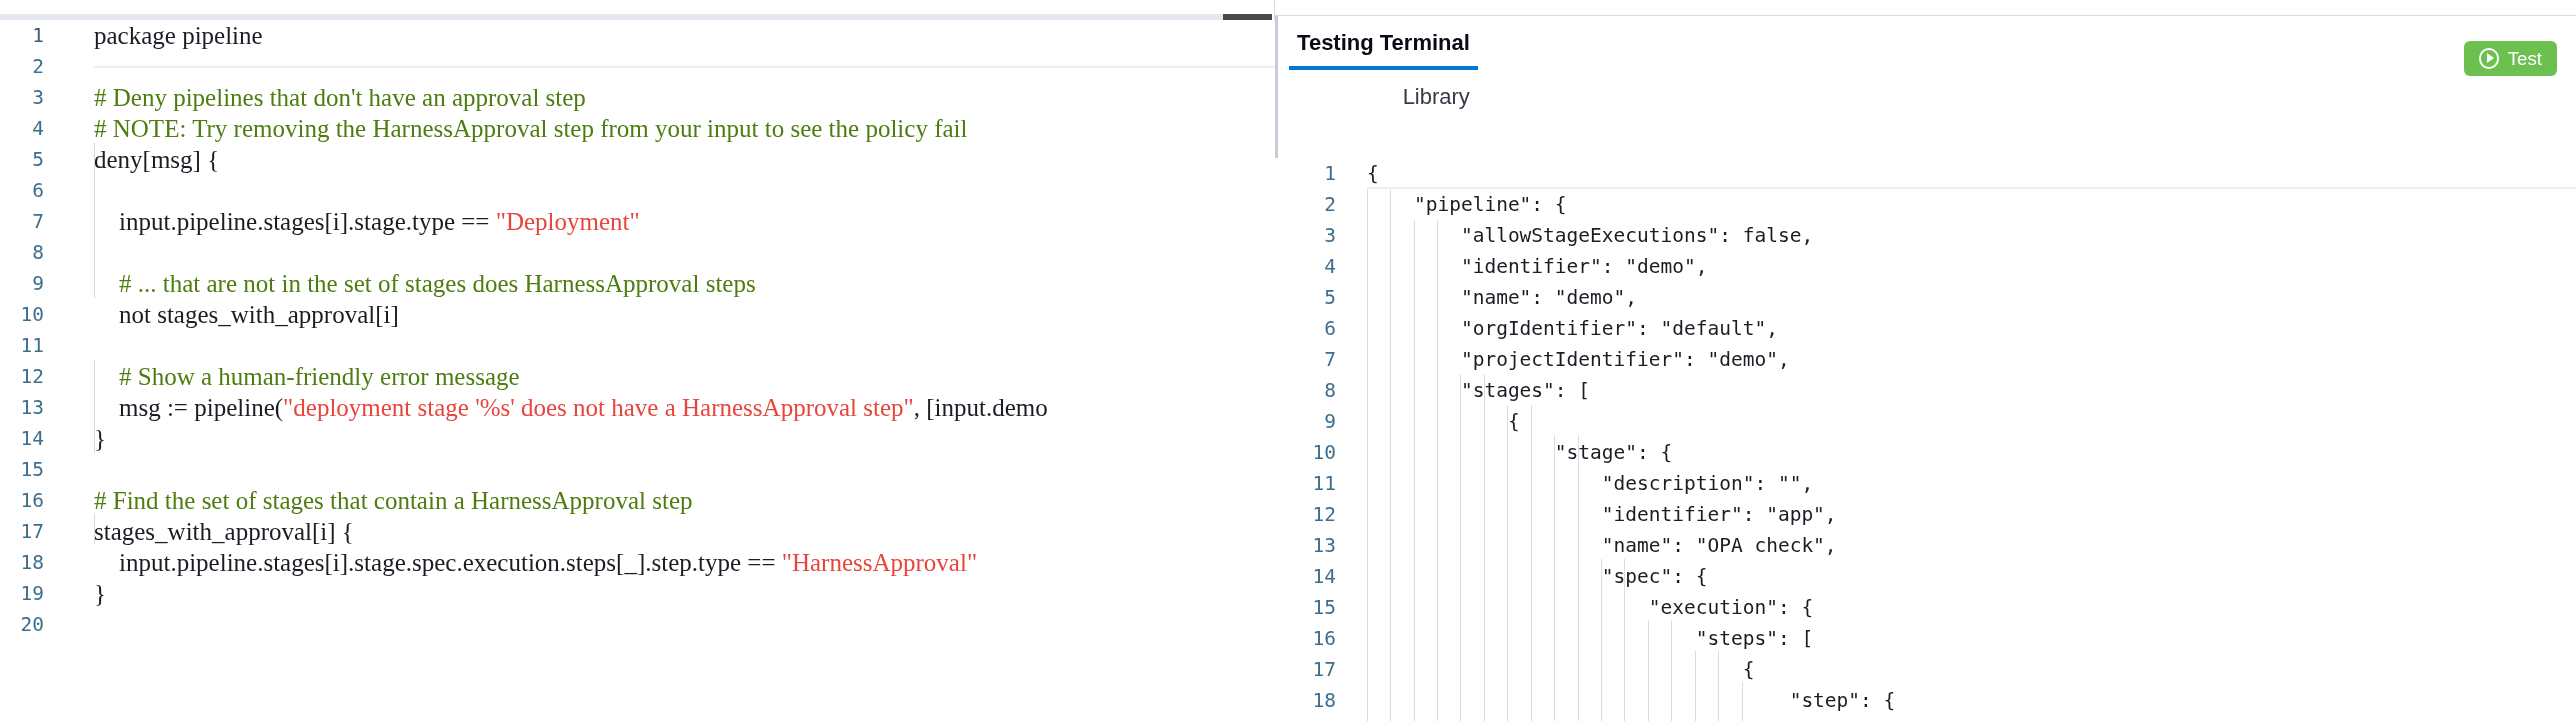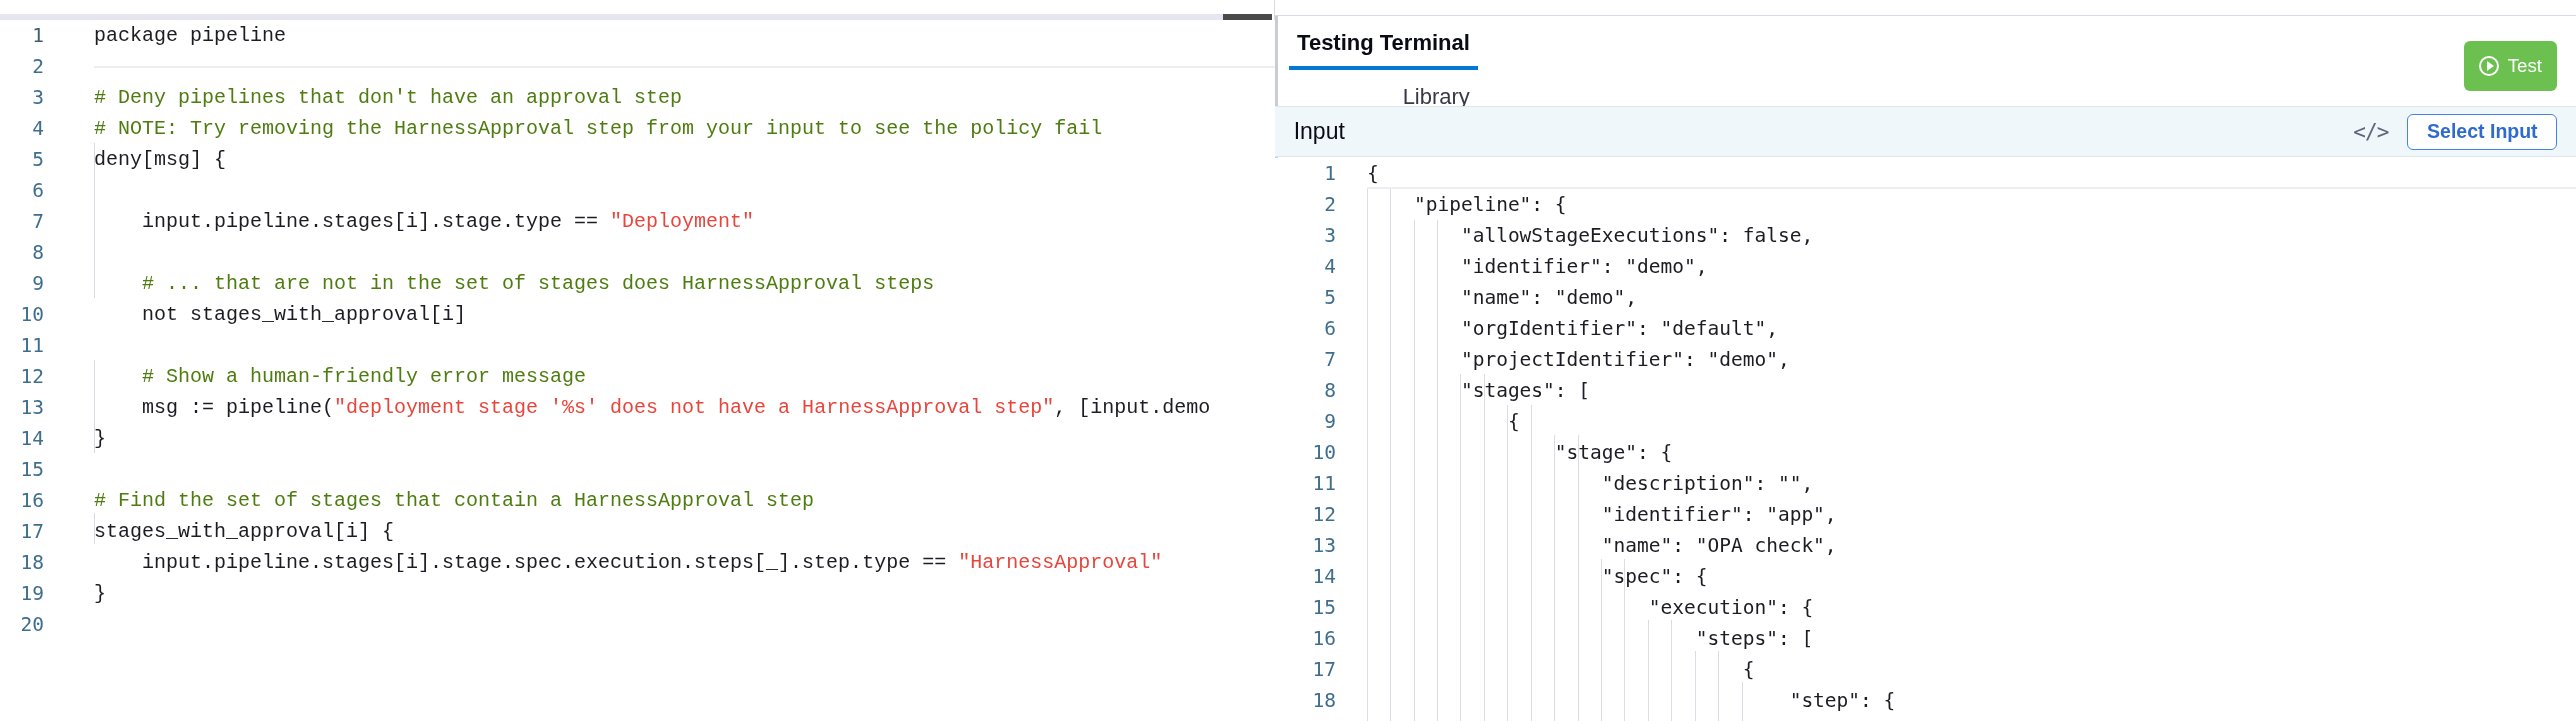--- a/index.html
+++ b/index.html
@@ -36,21 +36,21 @@
   }
   .code-row.active-line .gutter-num{color:#3e5c76;}
   .gutter-num{
     width:44px;min-width:44px;text-align:right;
     color:#3e6e8e;font-size:19.5px;
     font-family:"DejaVu Sans Mono", monospace;
     padding-right:0;user-select:none;
   }
   .code-text{
     padding-left:50px;white-space:pre;color:#1c1c24;
-    font-family:Liberation Mono, monospace;font-size:20px;
+    font-family:Liberation Serif, serif;font-size:25px;
     position:relative;
   }
   .line1-underline{
     position:absolute;left:94px;top:46px;width:1181px;height:1.7px;background:#eceef2;
   }
   .indent-guide{
     position:absolute;width:0.8px;background:#d7d9e0;left:94px;
   }
   .tok-comment{color:#4d7c0f;}
   .tok-string{color:#e8453c;}
@@ -70,21 +70,21 @@
     font-size:22px;color:#383946;padding:0 15.3px;height:54px;line-height:54px;
     cursor:pointer;position:relative;font-family:"Liberation Sans", sans-serif;
   }
   .tab.active{font-weight:bold;color:#0b0b16;}
   .tab.active:after{
     content:"";position:absolute;left:6.8px;right:6.8px;bottom:0;height:4.2px;background:#0278d5;
   }
   .test-button{
     position:absolute;right:18.7px;top:41px;
     background:#6bc050;color:#ffffff;border:none;border-radius:6px;
-    height:50px;padding:0 15.3px;display:flex;align-items:center;gap:8.5px;
+    height:35px;padding:0 15.3px;display:flex;align-items:center;gap:8.5px;
     font-size:18.7px;font-family:"Liberation Sans", sans-serif;cursor:pointer;
   }
   .test-button .play-circle{
     width:20.4px;height:20.4px;border:2px solid #ffffff;border-radius:50%;
     display:flex;align-items:center;justify-content:center;box-sizing:border-box;
   }
   .test-button .play-tri{
     width:0;height:0;border-left:7.6px solid #ffffff;
     border-top:5.1px solid transparent;border-bottom:5.1px solid transparent;
     margin-left:2.5px;
@@ -247,27 +247,20 @@
         </div>
     </div>
 
     <button class="test-button">
       <span class="play-circle">
         <span class="play-tri"></span>
       </span>
       <span>Test</span>
     </button>
 
-    <div class="input-bar">
-      <div class="input-bar-title">Input</div>
-      <div class="input-bar-right">
-        <span class="code-icon">&lt;/&gt;</span>
-        <button class="select-input-btn">Select Input</button>
-      </div>
-    </div>
 
     <div class="right-scroll-tick"></div>
 
     <div class="json-area">
       <div class="json-line1-underline"></div>
       <div id="json-guides">
           <div class="json-indent-guide" style="left: 92px; top: 31px; height: 555px;"></div>
           <div class="json-indent-guide" style="left: 115px; top: 31px; height: 555px;"></div>
           <div class="json-indent-guide" style="left: 139px; top: 62px; height: 524px;"></div>
           <div class="json-indent-guide" style="left: 162px; top: 62px; height: 524px;"></div>

